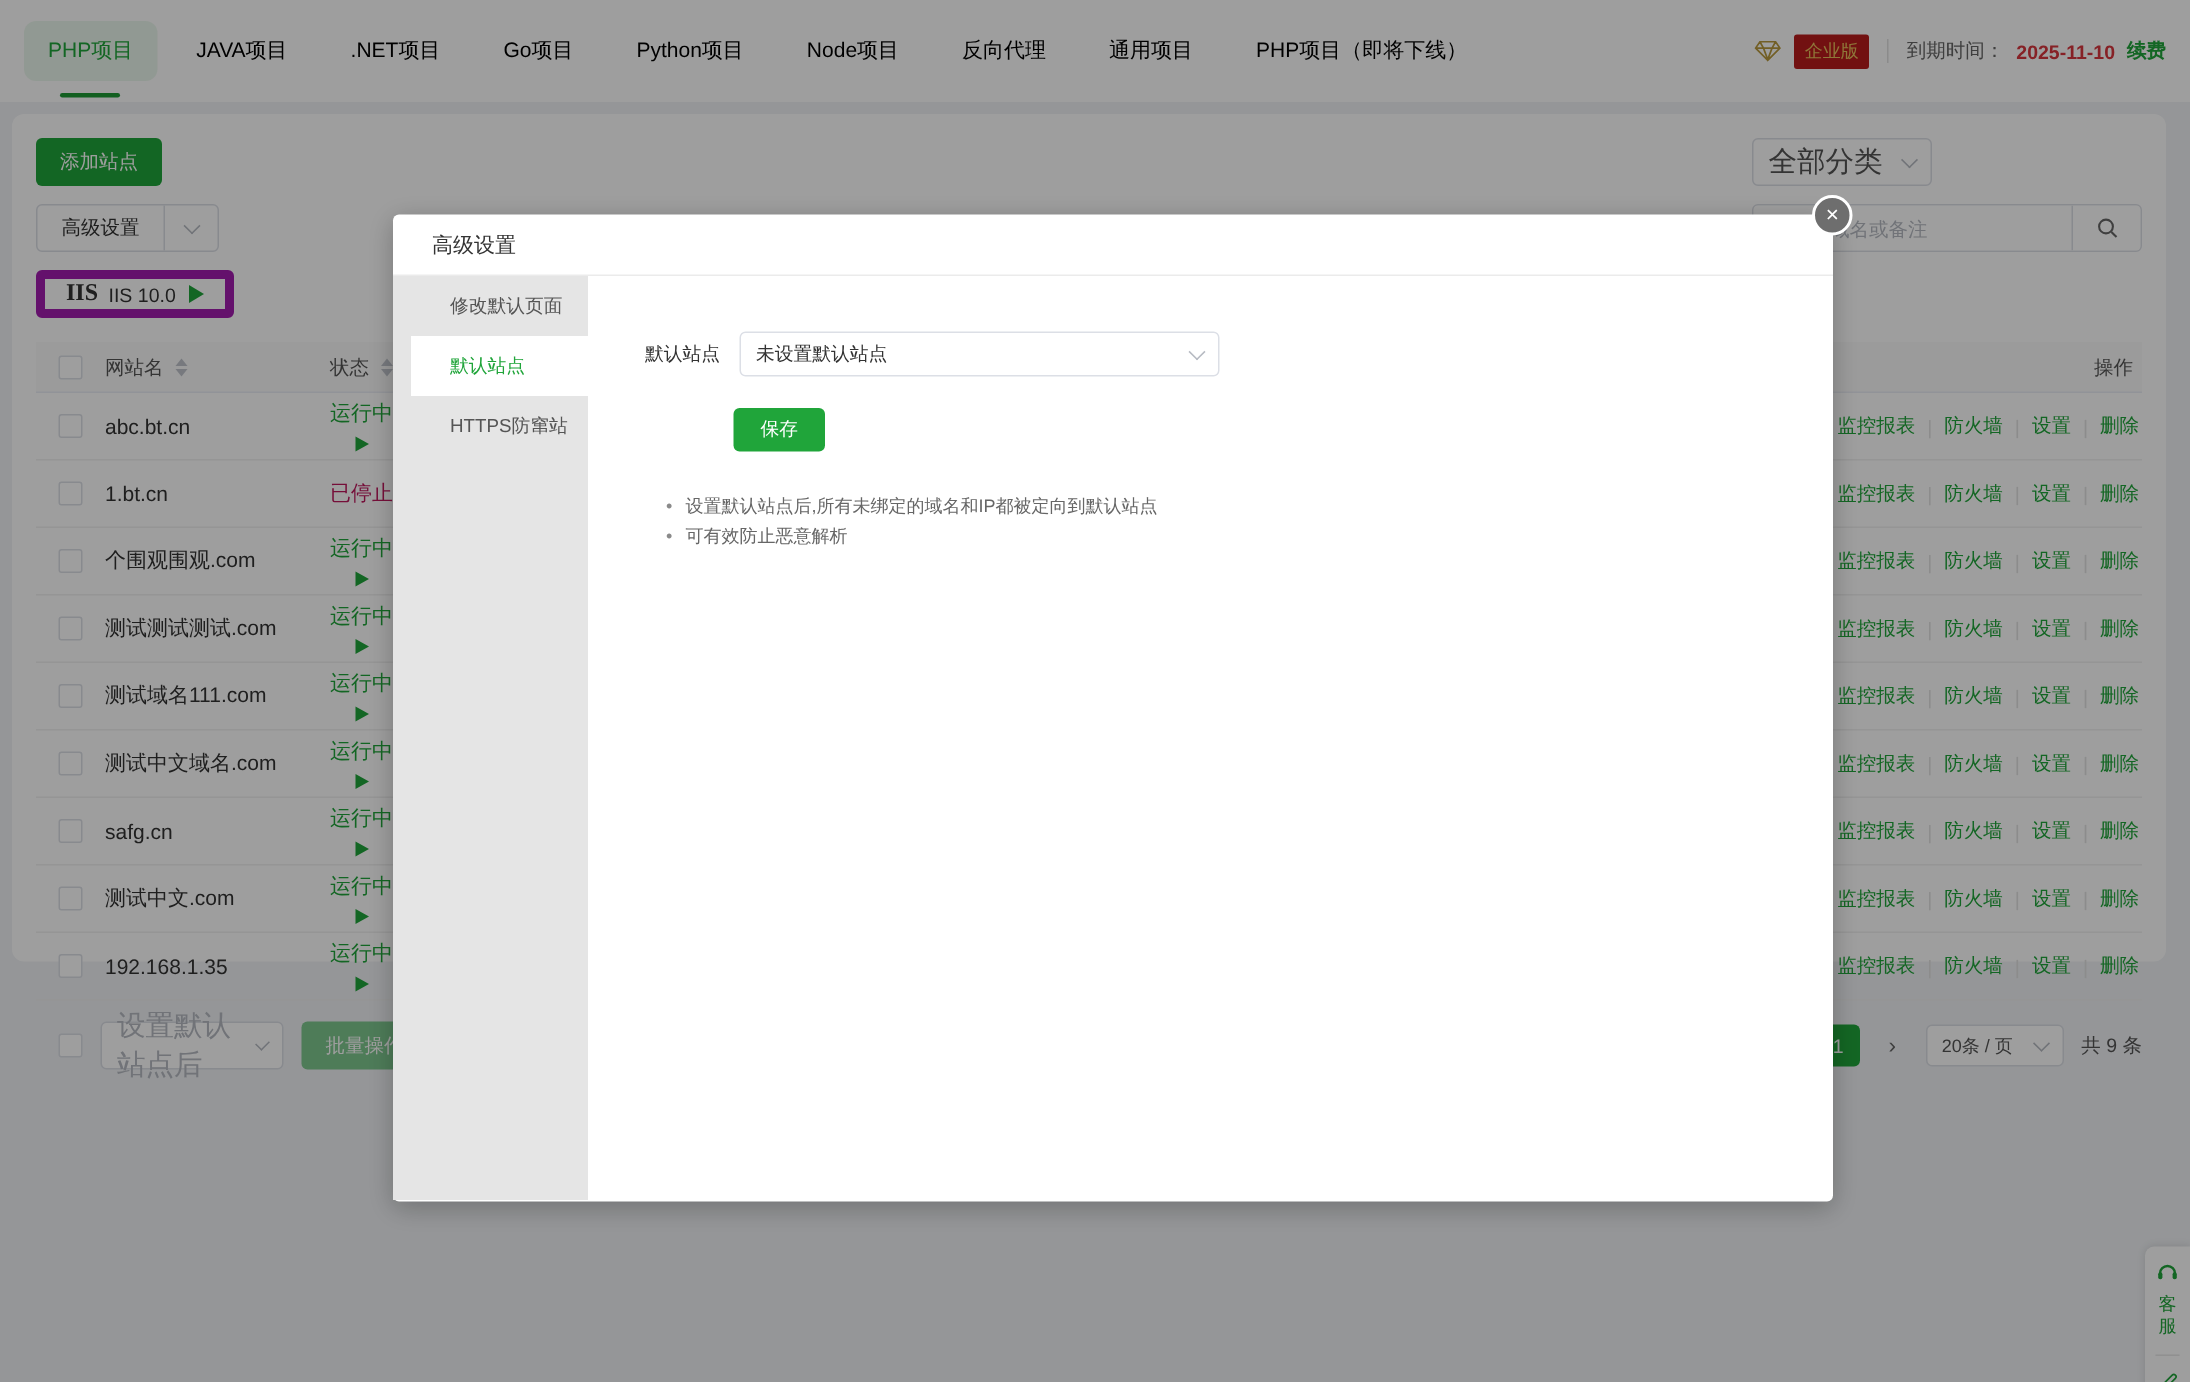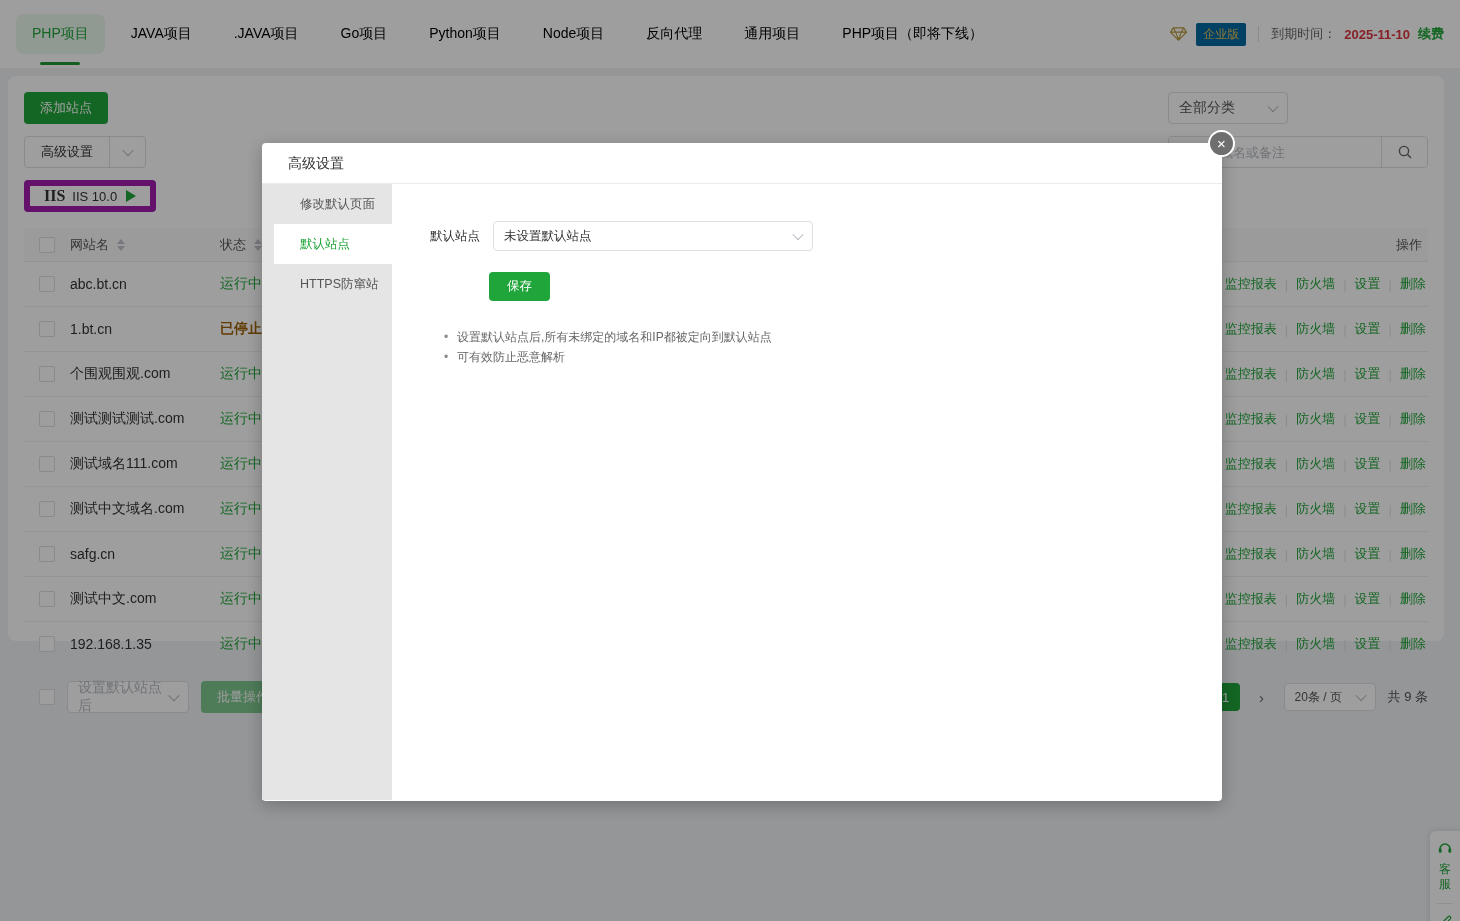--- a/index.html
+++ b/index.html
@@ -6,60 +6,60 @@
   html,body { width:1460px; height:921px; overflow:hidden; }
   body { font-family:"Liberation Sans","DejaVu Sans",sans-serif; background:#f0f2f5; color:#333; font-size:14px; }
 
   
   .topnav { height:68px; background:#fff; display:flex; align-items:center; justify-content:space-between; padding:0 16px; }
   .tabs { display:flex; align-items:center; gap:10px; }
   .tab { padding:11px 16px; font-size:14px; color:#000000; cursor:pointer; border-radius:8px; position:relative; white-space:nowrap; }
   .tab.active { color:#20a53a; background:rgba(32,165,58,0.09); }
   .tab.active::after { content:""; position:absolute; left:50%; transform:translateX(-50%); bottom:-11px; width:40px; height:3px; background:#1d9a35; border-radius:2px; }
   .license { display:flex; align-items:center; gap:8px; font-size:13px; }
-  .edition-badge { background:#0369a1; color:#e6c05c; font-size:12px; padding:3px 7px; border-radius:2px; }
+  .edition-badge { background:#b91c1c; color:#e6c05c; font-size:12px; padding:3px 7px; border-radius:2px; }
   .divider-v { width:1px; height:16px; background:#e0e0e0; margin:0 4px; }
   .expire-label { color:#666; }
   .expire-date { color:#d9363e; font-weight:bold; }
   .renew { color:#20a53a; font-weight:bold; cursor:pointer; }
 
   
   .card { margin:8px 16px 0 8px; background:#fff; border-radius:8px; padding:16px; height:565px; }
   .toolbar { display:flex; align-items:center; justify-content:space-between; margin-bottom:16px; }
   .tb-left, .tb-right { display:flex; align-items:flex-start; gap:12px;flex-direction:column; }
   .btn { height:32px; display:inline-flex; align-items:center; border-radius:4px; font-size:13px; cursor:pointer; }
   .btn-primary { background:#20a53a; color:#fff; padding:0 16px; border:none; }
   .btn-split { border:1px solid #dcdfe6; color:#333; }
   .btn-split .split-label { padding:0 16px; display:flex; align-items:center; height:100%; }
   .btn-split .split-caret { width:36px; height:100%; border-left:1px solid #dcdfe6; display:flex; align-items:center; justify-content:center; }
   .btn-iis { border:6px solid #a21caf; padding:0 14px; gap:7px; color:#333; }
   .iis-logo { font-family:"Liberation Serif","DejaVu Serif",serif; font-weight:bold; font-size:16px; }
   .play-tri { width:0; height:0; border-left:10px solid #20a53a; border-top:6px solid transparent; border-bottom:6px solid transparent; margin-left:2px; }
   .chev { width:8px; height:8px; border-right:1.5px solid #b6bac2; border-bottom:1.5px solid #b6bac2; transform:rotate(45deg) translate(-1px,-1px); display:inline-block; }
-  .select { height:32px; border:1px solid #dcdfe6; border-radius:4px; display:inline-flex; align-items:center; justify-content:space-between; padding:0 10px; font-size:14px; color:#555; cursor:pointer; background:#fff; }
+  .select { height:32px; border:1px solid #dcdfe6; border-radius:4px; display:inline-flex; align-items:center; justify-content:space-between; padding:0 10px; font-size:19px; color:#555; cursor:pointer; background:#fff; }
   .sel-cat { width:120px; }
   .search-wrap { display:flex; align-items:center; border:1px solid #dcdfe6; border-radius:4px; height:32px; overflow:hidden; }
   .search-wrap input { border:none; outline:none; width:212px; height:100%; padding:0 12px; font-size:13px; color:#333; font-family:inherit; }
   .search-wrap input::placeholder { color:#b6bac2; }
   .search-btn { width:46px; height:100%; border-left:1px solid #dcdfe6; display:flex; align-items:center; justify-content:center; cursor:pointer; background:#fff; }
   .icon-btn { width:38px; height:32px; border:1px solid #dcdfe6; border-radius:4px; display:flex; align-items:center; justify-content:center; cursor:pointer; background:#fff; }
 
   
   .thead { display:flex; align-items:center; height:34px; background:#fafafa; border-bottom:1px solid #ebeef5; font-size:13px; color:#555; }
   .trow { display:flex; align-items:center; height:45px; border-bottom:1px solid #f0f0f0; font-size:14px; }
   .col-check { width:46px; display:flex; justify-content:center; }
   .cb { width:16px; height:16px; border:1px solid #dcdfe6; border-radius:2px; background:#fff; cursor:pointer; }
   .col-name { width:150px; display:flex; align-items:center; gap:4px; }
   .col-status { width:130px; display:flex; align-items:center; gap:4px; }
   .col-spacer { flex:1; }
   .col-actions { width:248px; text-align:right; padding-right:2px; font-size:13px; display:flex; justify-content:flex-end; align-items:center; }
   .site-name { color:#333; cursor:pointer; }
   .status { display:inline-flex; align-items:center; gap:6px; cursor:pointer; }
-  .status.running { color:#20a53a; }
-  .status.stopped { color:#a16207;font-weight:bold; }
+  .status.running { color:#20a53a;flex-direction:column; }
+  .status.stopped { color:#be185d; }
   .st-play { width:0; height:0; border-left:9px solid #20a53a; border-top:5px solid transparent; border-bottom:5px solid transparent; }
   .st-pause { width:8px; height:11px; border-left:3px solid #d9363e; border-right:3px solid #d9363e; }
   .link { color:#20a53a; cursor:pointer; white-space:nowrap; }
   .sep { color:#e3e3e3; margin:0 8px; }
   .sort { display:inline-flex; flex-direction:column; gap:2px; margin-left:4px; cursor:pointer; }
   .sort i { width:0; height:0; display:block; }
   .sort .up { border-left:4px solid transparent; border-right:4px solid transparent; border-bottom:5px solid #c0c4cc; }
   .sort .down { border-left:4px solid transparent; border-right:4px solid transparent; border-top:5px solid #c0c4cc; }
 
   
@@ -96,21 +96,21 @@
   .notes li { font-size:12px; color:#666; line-height:20px; position:relative; padding-left:13px; }
   .notes li::before { content:"•"; position:absolute; left:0; color:#8a8a8a; }
 </style>
 </head>
 <body>
 
 <header class="topnav">
   <nav class="tabs">
       <div class="tab active">PHP项目</div>
       <div class="tab">JAVA项目</div>
-      <div class="tab">.JAVA项目</div>
+      <div class="tab">.NET项目</div>
       <div class="tab">Go项目</div>
       <div class="tab">Python项目</div>
       <div class="tab">Node项目</div>
       <div class="tab">反向代理</div>
       <div class="tab">通用项目</div>
       <div class="tab">PHP项目（即将下线）</div>
     </nav>
   <div class="license">
     <span style="display:flex;">
       <svg width="19" height="16" viewBox="0 0 20 16">

